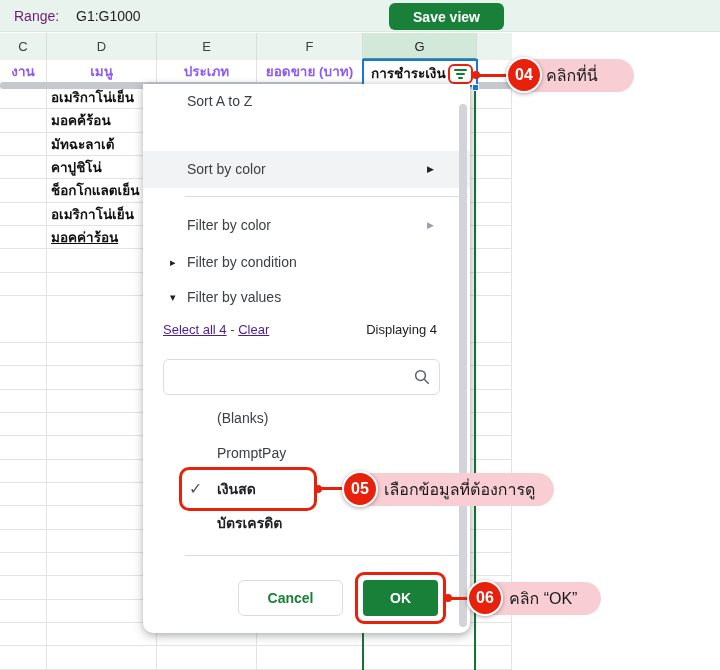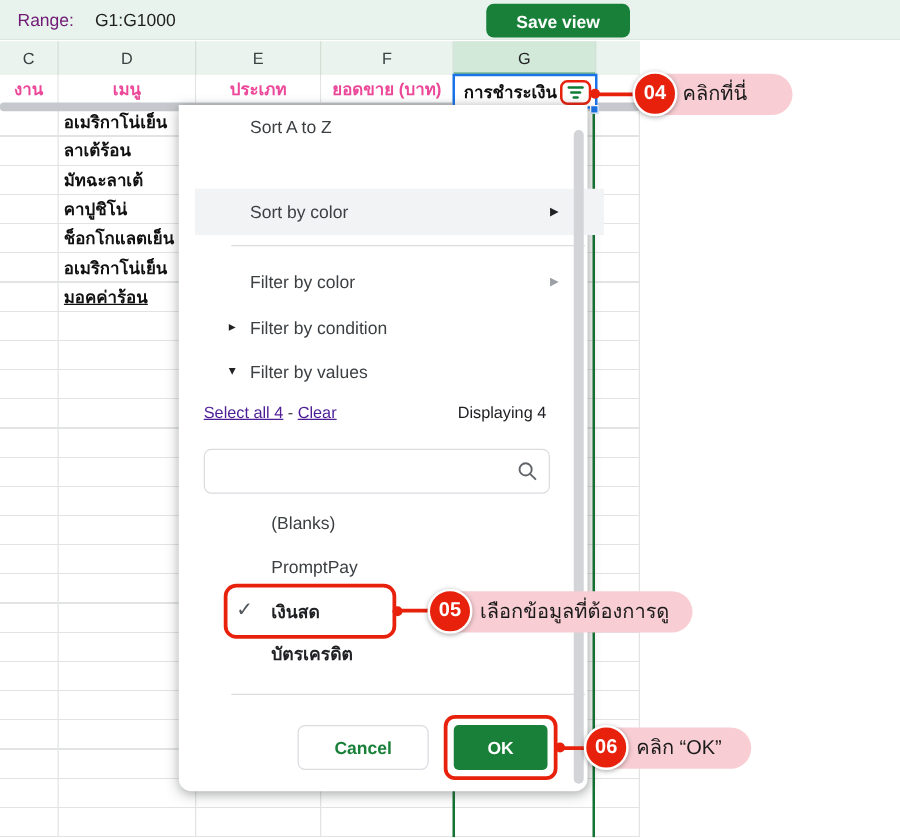--- a/index.html
+++ b/index.html
@@ -17,21 +17,21 @@
                border:none; border-radius:6px; cursor:pointer; }
 
   
   .letters { position:absolute; left:0; top:33px; width:512px; height:27px; background:#eaf3ed; }
   .letter-cell { position:absolute; top:0; height:27px; text-align:center; font-size:13px;
                  color:#3c4043; line-height:27px; border-right:1px solid #d3e0d6; }
   .letter-g { background:#d2e8d9; border-bottom:2px solid #4a9b6b; color:#202124; }
 
   
   .hdr-cell { position:absolute; top:60px; height:23px; line-height:23px; font-size:13.5px;
-              font-weight:bold; color:#ec4899; text-align:center; background:#fff;
+              font-weight:bold; color:#8b5cf6; text-align:center; background:#fff;
               border-right:1px solid #e2e3e3; overflow:hidden; white-space:nowrap; }
   .g1cell { position:absolute; left:362px; top:59px; width:116px; height:28px; background:#fff;
             border:2px solid #1a73e8; display:flex; align-items:center; padding-left:7px; z-index:5; }
   .g1text { font-size:13.5px; font-weight:bold; color:#111; white-space:nowrap;text-align:right; }
   .icon-redbox { position:absolute; right:3px; top:3px; width:25px; height:20px;
                  border:2.5px solid #e8210d; border-radius:6px; display:flex; flex-direction:column;
                  align-items:center; justify-content:center; gap:2px; background:#fff; cursor:pointer; }
   .fbar { height:2px; background:#0e7d36; border-radius:1px; }
   .sel-handle { position:absolute; left:472px; top:84px; width:7px; height:7px;
                 background:#1a73e8; border:1px solid #fff; z-index:6; }
@@ -46,21 +46,21 @@
                           #e2e3e3 22.35px, #e2e3e3 23.35px); z-index:0; }
   .vline { position:absolute; top:86px; height:584px; width:1px; background:#e2e3e3; z-index:0; }
   .greenline { position:absolute; top:86px; height:584px; width:2px; background:#137333; z-index:1; }
   .drow { position:absolute; left:51px; width:104px; height:23px; line-height:23px;
           font-size:13.5px; font-weight:bold; color:#111; white-space:nowrap; overflow:hidden; z-index:1; }
 
   
   .menu { position:absolute; left:143px; top:84px; width:327px; height:549px; background:#fff;
           border-radius:0 0 10px 10px; box-shadow:0 3px 10px rgba(60,64,67,.35),
           2px 0 6px rgba(60,64,67,.15); z-index:10; font-size:14px; color:#3c4043; }
-  .mi { position:absolute; left:13px; width:100%; height:30px; line-height:30px; cursor:pointer; }
+  .mi { position:absolute; left:0; width:100%; height:30px; line-height:30px; cursor:pointer; }
   .mi-label { position:absolute; left:44px; }
   .mi-hl { background:#f1f3f4; }
   .arrow-r { position:absolute; left:284px; top:0; font-size:9px; }
   .caret { position:absolute; left:27px; font-size:11px; color:#202124; }
   .mdivider { position:absolute; left:42px; right:2px; height:1px; background:#dadce0; }
   .linksrow { position:absolute; left:20px; top:238px; width:290px; height:20px; font-size:13px; }
   .mlink { color:#4c1d95; text-decoration:underline; cursor:pointer; }
   .displaying { position:absolute; right:33px; top:238px; font-size:13px; color:#202124; }
   .searchwrap { position:absolute; left:20px; top:275px; width:277px; height:36px;
                 border:1px solid #dadce0; border-radius:6px; background:#fff; }
@@ -133,21 +133,21 @@
 
   <div class="gridlayer"></div>
   <div class="vline" style="left:46px;"></div>
   <div class="vline" style="left:156px;"></div>
   <div class="vline" style="left:256px;"></div>
   <div class="vline" style="left:511px;"></div>
   <div class="greenline" style="left:362px;"></div>
   <div class="greenline" style="left:474px;"></div>
 
   <div class="drow" style="top:86px;">อเมริกาโน่เย็น</div>
-  <div class="drow" style="top:109.4px;">ลาเต้ร้อน</div>
+  <div class="drow" style="top:109.4px;">มอคค้ร้อน</div>
   <div class="drow" style="top:132.7px;">มัทฉะลาเต้</div>
   <div class="drow" style="top:156px;">คาปูชิโน่</div>
   <div class="drow" style="top:179.4px;">ช็อกโกแลตเย็น</div>
   <div class="drow" style="top:202.7px;">อเมริกาโน่เย็น</div>
   <div class="drow" style="top:226px;text-decoration:underline;">มอคค่าร้อน</div>
 
   <div class="menu">
     <div class="mi" style="top:2px;">
       <span class="mi-label">Sort A to Z</span>
     </div>

